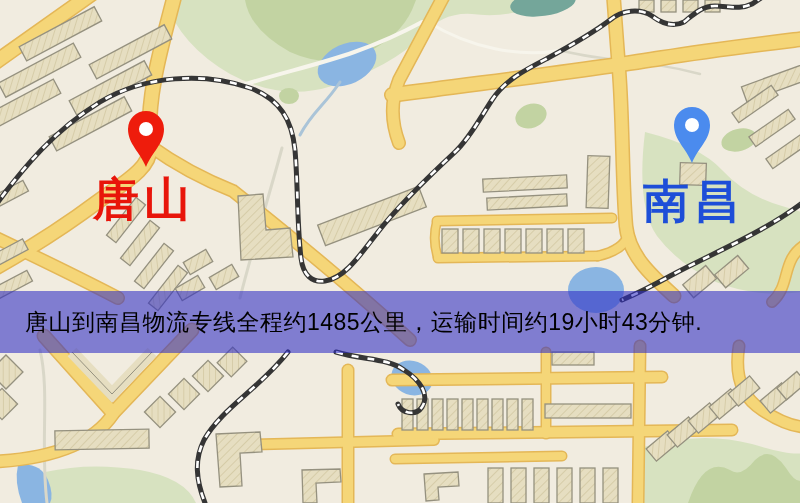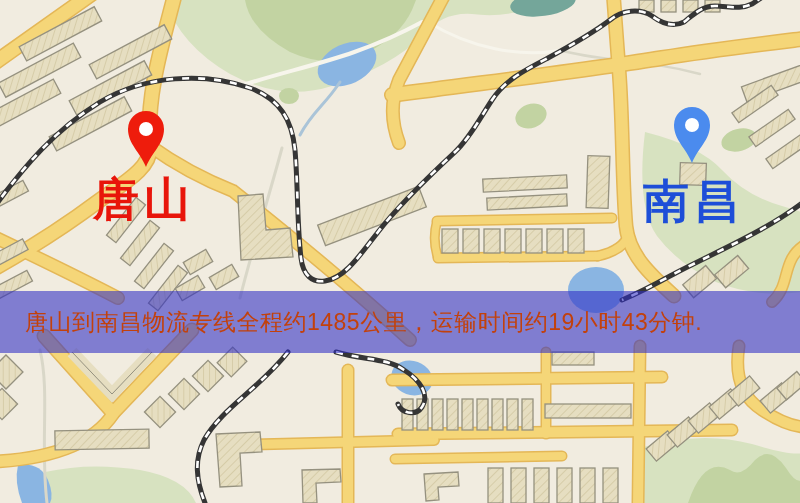--- a/index.html
+++ b/index.html
@@ -27,21 +27,21 @@
     letter-spacing:5px;white-space:nowrap;
   }
   #origin-label{left:93px;top:176px;color:#e8150a;}
   #dest-label{left:643px;top:178px;color:#1d4ed8;}
   #banner{
     position:absolute;left:0;top:291px;width:800px;height:62px;
     background:rgba(47,44,197,0.58);
     display:flex;align-items:center;
   }
   #banner span{
-    color:#c2410c;font-size:23px;letter-spacing:0.5px;padding-left:25px;
+    color:#000000;font-size:23px;letter-spacing:0.5px;padding-left:25px;
     white-space:nowrap;
   }
 </style>
 </head>
 <body>
 
 <div id="stage">
 
   <svg id="map-svg" width="800" height="503" viewBox="0 0 800 503">
     <defs>

